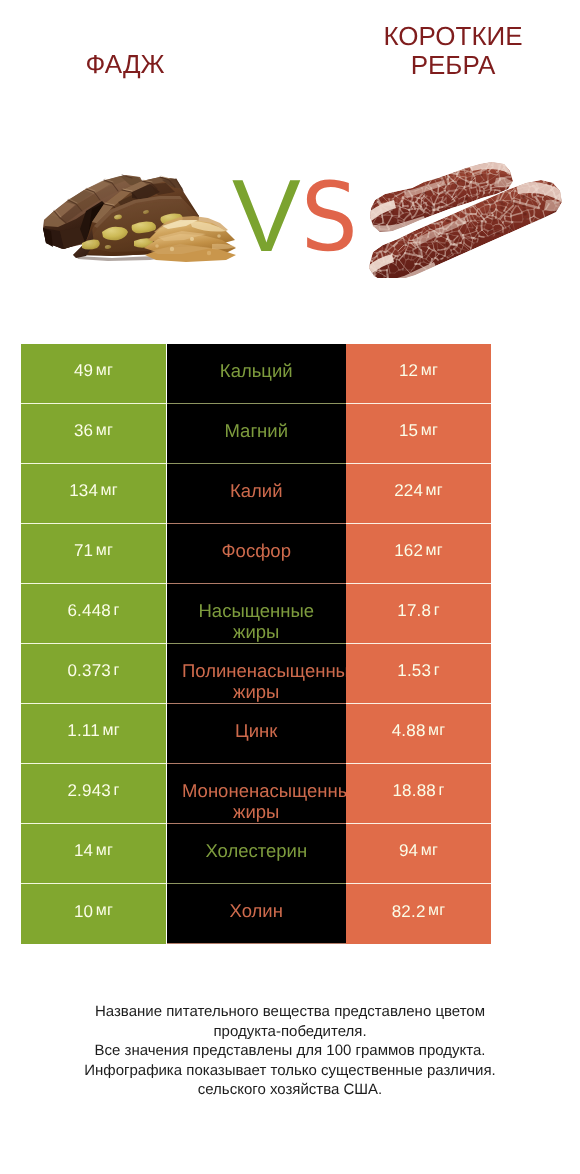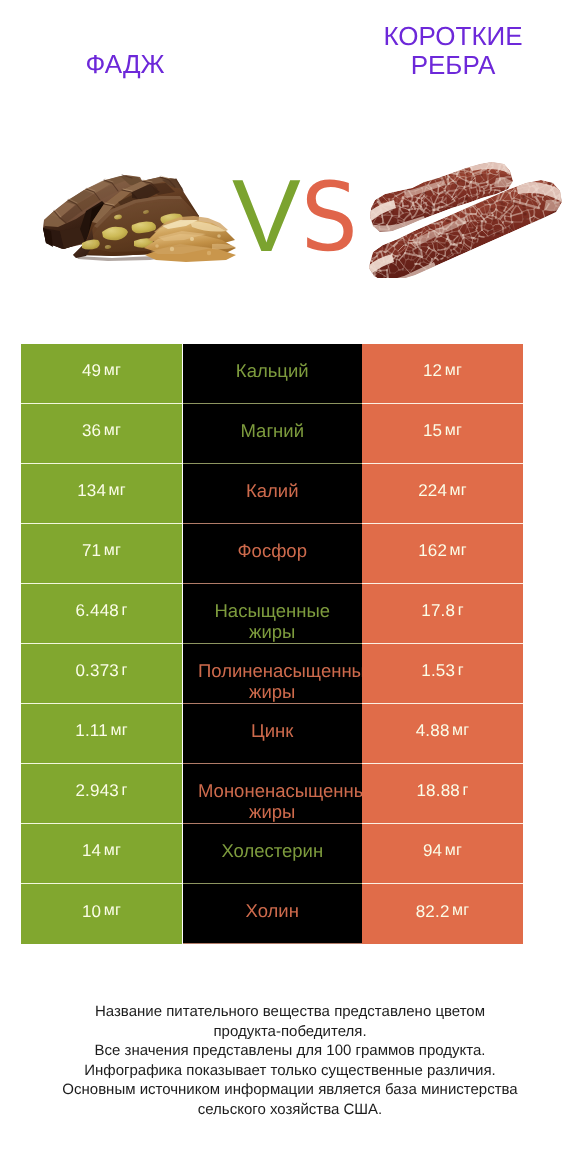--- a/index.html
+++ b/index.html
@@ -2,38 +2,38 @@
 <html><head>
 <meta charset="utf-8">
 <title>Infographic</title>
 <style>
   html,body{margin:0;padding:0;}
   body{width:580px;height:1174px;background:#ffffff;font-family:"Liberation Sans",sans-serif;overflow:hidden;
         -webkit-font-smoothing:antialiased;text-rendering:geometricPrecision;}
   .page{position:relative;width:580px;height:1174px;background:#fff;}
 
   
-  .title{position:absolute;text-align:center;color:#6d28d9;font-weight:400;line-height:29px;}
+  .title{position:absolute;text-align:center;color:#7f1d1d;font-weight:400;line-height:29px;}
   .title.left{left:25px;width:200px;top:50px;font-size:26px;}
   .title.right{left:353px;width:200px;top:22px;font-size:26px;}
 
   
   .hero-left{position:absolute;left:42px;top:170px;width:196px;height:96px;}
   .hero-right{position:absolute;left:368px;top:162px;width:194px;height:116px;}
   .vs{position:absolute;left:224px;top:172px;width:128px;height:80px;white-space:nowrap;
       font-weight:400;margin-left:8px;}
   .vs span{display:inline-block;line-height:80px;vertical-align:top;}
   .vs-v{color:#7ba32f;font-size:103px;transform:scaleX(1.0) translateY(4px);transform-origin:left top;}
   .vs-s{color:#e0654a;font-family:"DejaVu Sans",sans-serif;font-size:95px;
         transform:scaleX(0.94) translateY(6px);transform-origin:left top;margin-left:0px;}
 
   
   .table{position:absolute;left:21px;top:344px;width:537px;}
   .row{position:relative;height:60px;display:flex;}
-  .cell-l,.cell-r{width:161px;height:60px;box-sizing:border-box;
+  .cell-l,.cell-r{width:145px;height:60px;box-sizing:border-box;
                   display:flex;align-items:center;justify-content:center;
                   color:#fbfde8;font-size:17px;letter-spacing:.2px;line-height:1;
                   padding-bottom:6px;}
   .cell-l{background:#81a72f;border-bottom:1.5px solid #f2f8dc;margin-right:1px;}
   .cell-r{background:#e06c49;border-bottom:1.5px solid #fdf1e4;margin-left:0.5px;}
   .row:last-child .cell-l,.row:last-child .cell-r{border-bottom:none;}
   .cell-m{width:178.5px;height:60px;box-sizing:border-box;padding:0 15px;
           position:relative;overflow:hidden;background:#000000;
           text-align:center;font-size:18.5px;line-height:21px;}
   .cell-m .lbl{position:absolute;left:15px;right:15px;top:15px;display:block;}
@@ -1992,17 +1992,16 @@
           <span class="unit">мг</span>
         </div>
       </div>
     </div>
 
   <div class="footer">
       <div>Название питательного вещества представлено цветом</div>
       <div>продукта-победителя.</div>
       <div>Все значения представлены для 100 граммов продукта.</div>
       <div>Инфографика показывает только существенные различия.</div>
-      <div>Основным источником информации является база министерства</div>
       <div>сельского хозяйства США.</div>
     </div>
 
 </div>
 
 </body></html>

